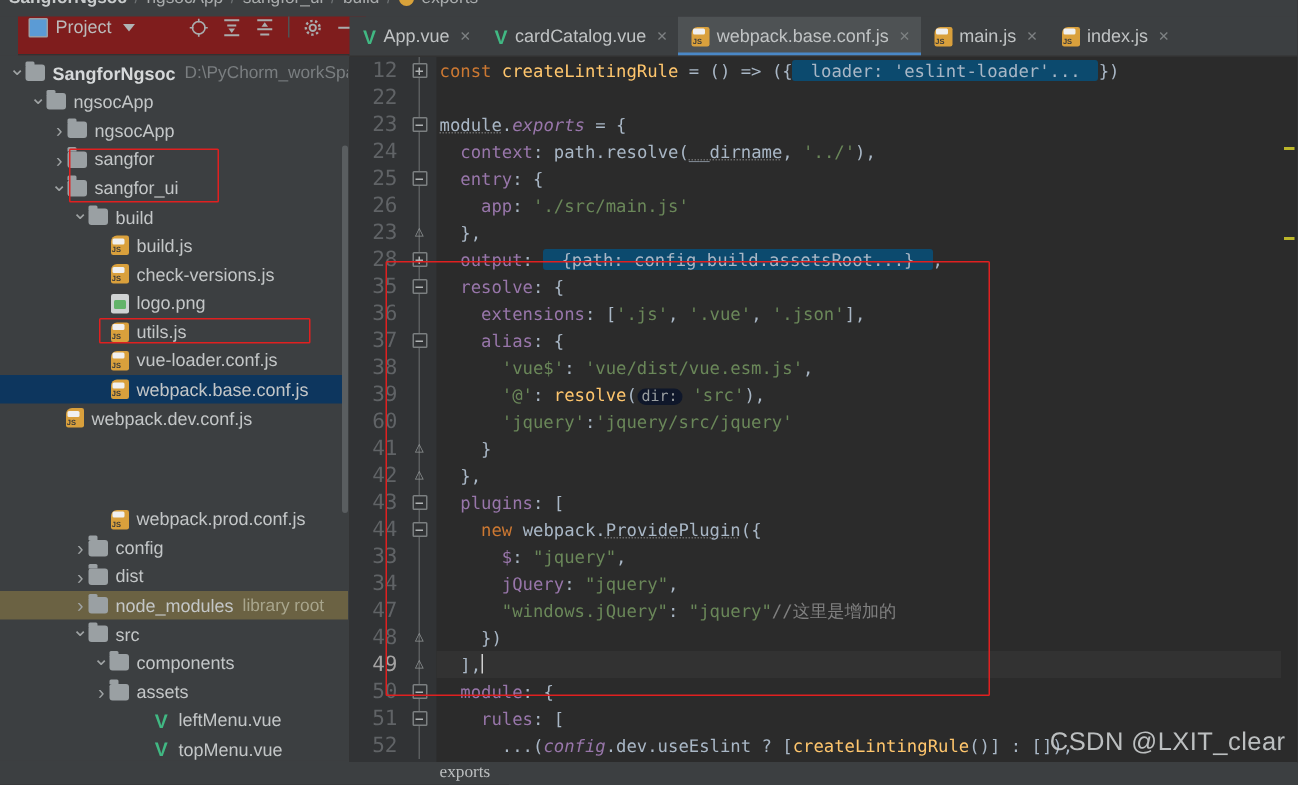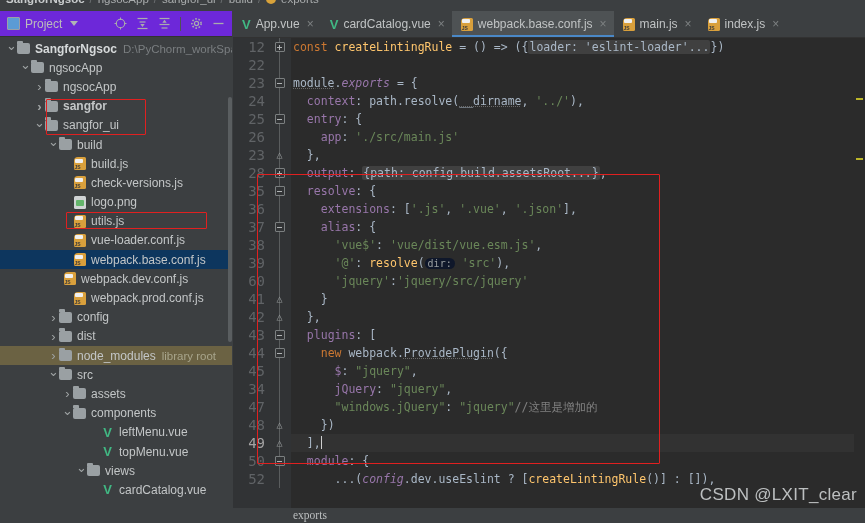--- a/index.html
+++ b/index.html
@@ -24,22 +24,22 @@
   .bc-sep { color: #6e7274; font-size: 11px; }
   .bc-root { color: #c8cbcc; font-weight: bold; }
   .bc-item { color: #a9acad; }
   .bc-dot {
     width: 10px; height: 10px; border-radius: 50%;
     background: #d8a23a; display: inline-block; flex: none;
   }
 
   
   .proj-toolbar {
-    position: absolute; left: 0; top: 11px; width: 232px; height: 26px;
-    background: #6d28d9; display: flex; align-items: center;
+    position: absolute; left: 12px; top: 11px; width: 232px; height: 26px;
+    background: #7f1d1d; display: flex; align-items: flex-start;
     border-bottom: 1px solid #323232;
   }
   .proj-title {
     display: flex; align-items: center; gap: 5px; padding-left: 7px;
   }
   .proj-icon {
     width: 13px; height: 13px; border: 1.6px solid #9aa0a6; border-radius: 1px;
     background: #5b9bd5; position: relative;
   }
   .proj-label { color: #bbbbbb; font-size: 12px; }
@@ -194,21 +194,21 @@
     font-family: "DejaVu Sans Mono", monospace; font-size: 11.5px;
     line-height: 18px; height: 18px;
   }
   
   .kw   { color: #cc7832; }
   .fn   { color: #ffc66d; }
   .str  { color: #6a8759; }
   .prop { color: #9876aa; }
   .cmt  { color: #808080; }
   .plain{ color: #a9b7c6; }
-  .fld  { color: #a9b7c6; background: #404040; border-radius: 2px; padding: 0 1px; }
+  .fld  { color: #a9b7c6; background: #0c4a6e; border-radius: 2px; padding: 0 12px; }
   .ital { font-style: italic; }
   .und  { text-decoration: underline; text-decoration-style: dotted;
           text-decoration-color: #6a6a6a; }
   .hint {
     background: #0f172a; color: #9a9fa1; border-radius: 6px;
     padding: 0 3px; font-size: 10px;
   }
   .caret {
     display: inline-block; width: 1px; height: 13px; background: #cfcfcf;
     vertical-align: -2px;
@@ -353,21 +353,21 @@
         <div class="row" style="padding-left: 20px;">
           <span class="arrow expanded"></span>
           <span class="folder"></span>
           <span class="fname">ngsocApp</span>
         </div>
         <div class="row" style="padding-left: 34px;">
           <span class="arrow collapsed"></span>
           <span class="folder"></span>
           <span class="fname">ngsocApp</span>
         </div>
-        <div class="row" style="padding-left: 34px; font-weight: bold;">
+        <div class="row" style="padding-left: 34px;">
           <span class="arrow collapsed"></span>
           <span class="folder"></span>
           <span class="fname">sangfor</span>
         </div>
         <div class="row" style="padding-left: 34px;">
           <span class="arrow expanded"></span>
           <span class="folder"></span>
           <span class="fname">sangfor_ui</span>
         </div>
         <div class="row" style="padding-left: 48px;">
@@ -410,28 +410,28 @@
           </span>
           <span class="fname">vue-loader.conf.js</span>
         </div>
         <div class="row selected" style="padding-left: 62px;">
           <span class="arrow"></span>
           <span class="icon-slot">
             <span class="ico-js"></span>
           </span>
           <span class="fname">webpack.base.conf.js</span>
         </div>
-        <div class="row" style="padding-left: 32px; margin-left: 20px;">
+        <div class="row" style="padding-left: 32px;">
           <span class="arrow"></span>
           <span class="icon-slot">
             <span class="ico-js"></span>
           </span>
           <span class="fname">webpack.dev.conf.js</span>
         </div>
-        <div class="row" style="padding-left: 62px;">
+        <div class="row" style="padding-left: 62px; margin-top: 48px;">
           <span class="arrow"></span>
           <span class="icon-slot">
             <span class="ico-js"></span>
           </span>
           <span class="fname">webpack.prod.conf.js</span>
         </div>
         <div class="row" style="padding-left: 48px;">
           <span class="arrow collapsed"></span>
           <span class="folder"></span>
           <span class="fname">config</span>
@@ -446,28 +446,28 @@
           <span class="folder"></span>
           <span class="fname">node_modules</span>
           <span class="flib">library root</span>
         </div>
         <div class="row" style="padding-left: 48px;">
           <span class="arrow expanded"></span>
           <span class="folder"></span>
           <span class="fname">src</span>
         </div>
         <div class="row" style="padding-left: 62px;">
+          <span class="arrow expanded"></span>
+          <span class="folder"></span>
+          <span class="fname">components</span>
+        </div>
+        <div class="row" style="padding-left: 62px;">
           <span class="arrow collapsed"></span>
           <span class="folder"></span>
           <span class="fname">assets</span>
-        </div>
-        <div class="row" style="padding-left: 62px;">
-          <span class="arrow expanded"></span>
-          <span class="folder"></span>
-          <span class="fname">components</span>
         </div>
         <div class="row" style="padding-left: 90px;">
           <span class="arrow"></span>
           <span class="icon-slot">
             <span class="ico-vue">V</span>
           </span>
           <span class="fname">leftMenu.vue</span>
         </div>
         <div class="row" style="padding-left: 90px;">
           <span class="arrow"></span>
@@ -633,21 +633,21 @@
         </div>
         <div class="cline">
           <span class="lnum">44</span>
           <span class="foldcol">
             <span class="foldline"></span>
             <span class="foldbox minus"></span>
           </span>
           <span class="codetext">    <span class="kw">new</span> <span class="plain">webpack</span><span class="plain">.</span><span class="plain und">ProvidePlugin</span><span class="plain">({</span></span>
         </div>
         <div class="cline">
-          <span class="lnum">45</span>
+          <span class="lnum">33</span>
           <span class="foldcol">
             <span class="foldline"></span>
           </span>
           <span class="codetext">      <span class="prop">$</span><span class="plain">: </span><span class="str">"jquery"</span><span class="plain">,</span></span>
         </div>
         <div class="cline">
           <span class="lnum">34</span>
           <span class="foldcol">
             <span class="foldline"></span>
           </span>
@@ -676,20 +676,28 @@
           </span>
           <span class="codetext">  <span class="plain">],</span><span class="caret"></span></span>
         </div>
         <div class="cline">
           <span class="lnum">50</span>
           <span class="foldcol">
             <span class="foldline"></span>
             <span class="foldbox minus"></span>
           </span>
           <span class="codetext">  <span class="prop">module</span><span class="plain">: {</span></span>
+        </div>
+        <div class="cline">
+          <span class="lnum">51</span>
+          <span class="foldcol">
+            <span class="foldline"></span>
+            <span class="foldbox minus"></span>
+          </span>
+          <span class="codetext">    <span class="prop">rules</span><span class="plain">: [</span></span>
         </div>
         <div class="cline">
           <span class="lnum">52</span>
           <span class="foldcol">
             <span class="foldline"></span>
           </span>
           <span class="codetext">      <span class="plain">...(</span><span class="prop ital">config</span><span class="plain">.dev.useEslint ? [</span><span class="fn">createLintingRule</span><span class="plain">()] : []),</span></span>
         </div>
       </div>
     <div class="err-stripe">

